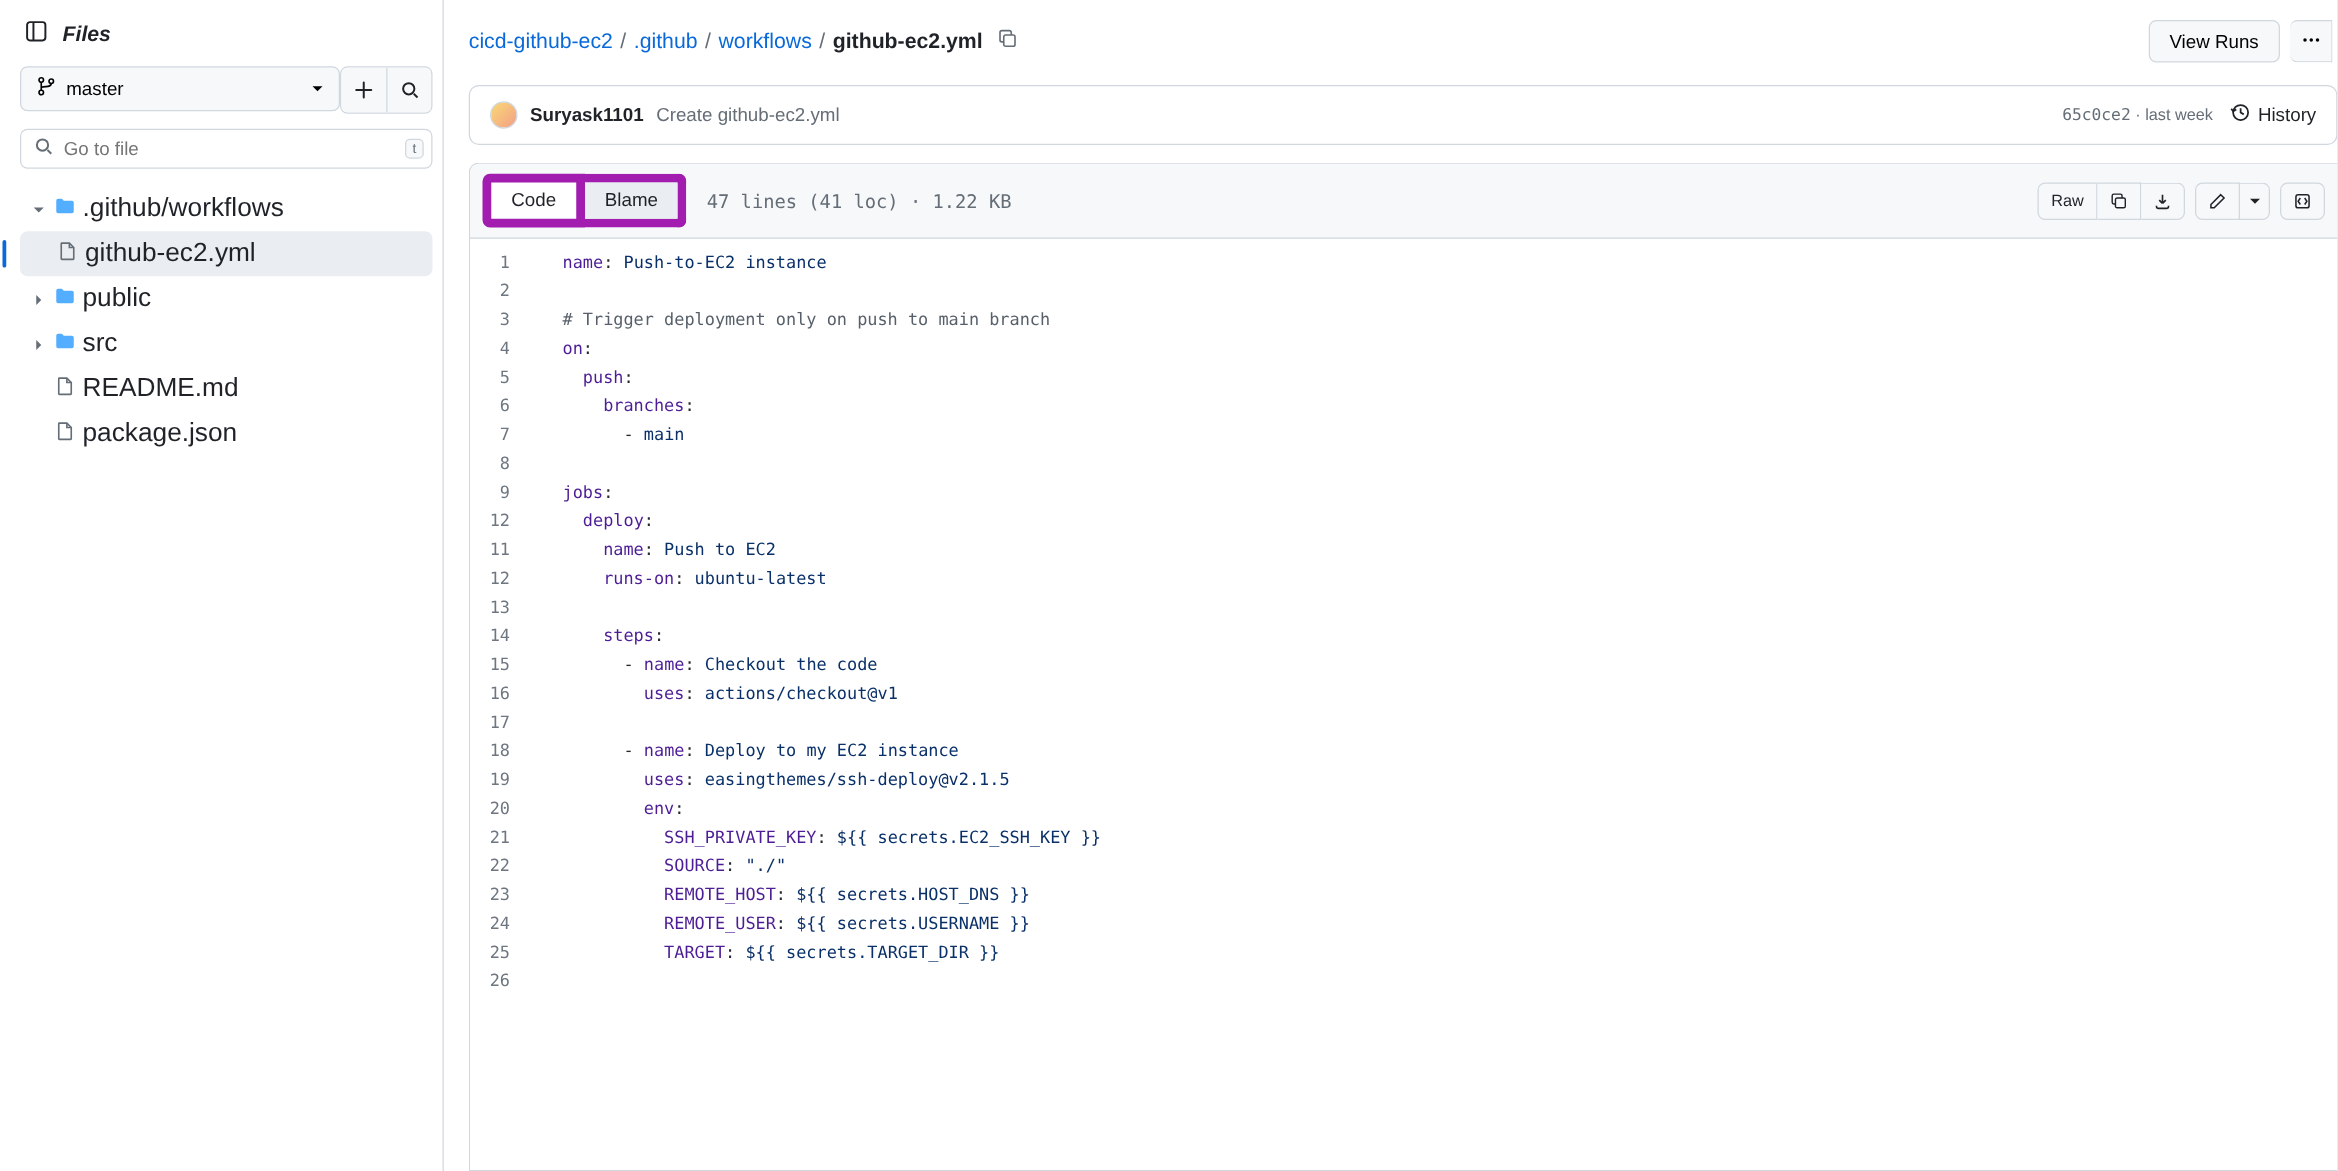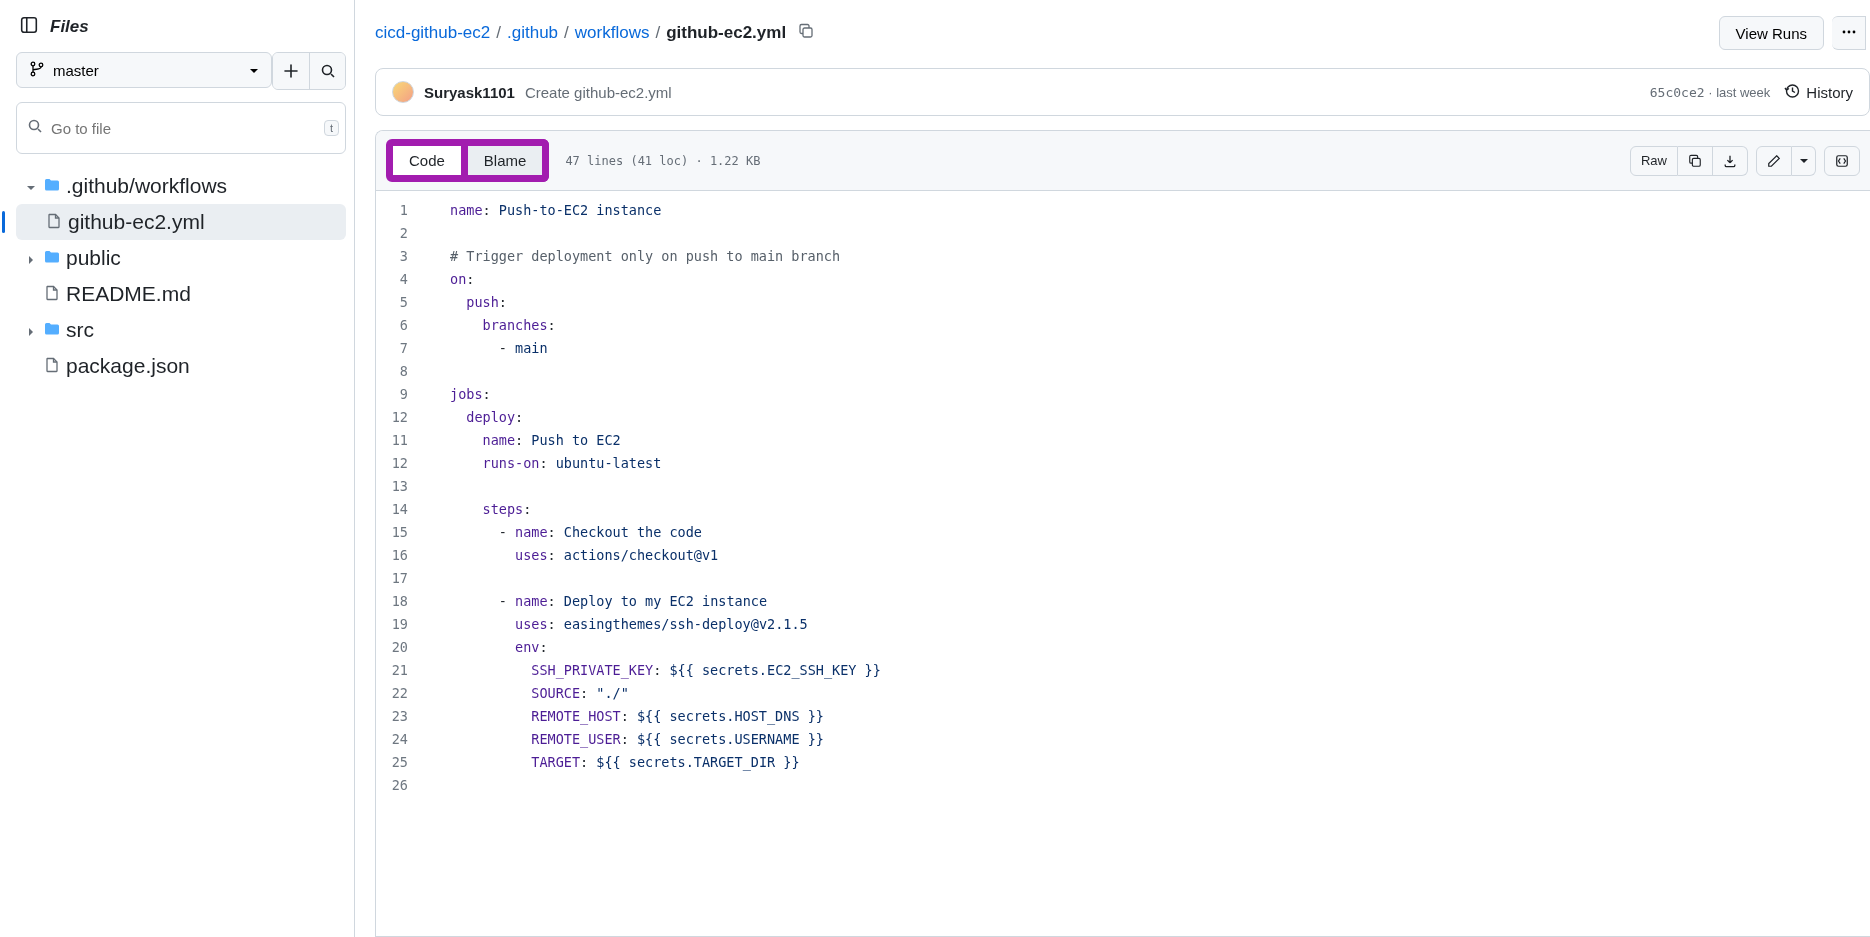--- a/index.html
+++ b/index.html
@@ -8,21 +8,21 @@
     .sidebar { width: 355px; border-right: 1px solid #d0d7de; padding: 16px 8px 16px 16px; }
     .sidebar-header { display: flex; align-items: center; gap: 12px; margin-bottom: 14px; padding-left:4px;}
     .sidebar-header svg { flex-shrink: 0; }
     .files-title { font-size: 17px; font-weight: 600; font-style: italic; }
     .branch-row { display: flex; gap: 0; margin-bottom: 12px; }
     .branch-btn { flex: 1; display: flex; align-items: center; gap: 8px; height: 36px; padding: 0 12px; border: 1px solid #d0d7de; border-radius: 6px; background: #f6f8fa; font-size: 15px; cursor: pointer; }
     .branch-btn .triangle { margin-left: auto; }
     .btn-group { display: flex; border: 1px solid #d0d7de; border-radius: 6px; overflow: hidden; background: #f6f8fa; }
     .icon-btn { width: 36px; height: 36px; display: flex; align-items: center; justify-content: center; background: #f6f8fa; cursor: pointer; }
     .btn-group .icon-btn + .icon-btn { border-left: 1px solid #d0d7de; }
-    .search-box { position: relative; display: flex; align-items: center; height: 52px; border: 1px solid #d0d7de; border-radius: 6px; padding: 0 10px; margin-bottom: 14px; background: #fff; }
+    .search-box { position: relative; display: flex; align-items: center; height: 32px; border: 1px solid #d0d7de; border-radius: 6px; padding: 0 10px; margin-bottom: 14px; background: #fff; }
     .search-box input { flex: 1; border: none; outline: none; font-size: 15px; margin-left: 8px; background: transparent; }
     .kbd { position: absolute; right: 6px; font-size: 11px; border: 1px solid #d0d7de; border-radius: 4px; padding: 1px 5px; color: #656d76; background: #f6f8fa; }
     .tree-item { display: flex; align-items: center; gap: 6px; height: 36px; padding: 0 8px; border-radius: 6px; cursor: pointer; font-size: 21px; }
     .tree-item.nested { padding-left: 30px; }
     .tree-item.selected { background: #eaeef2; position: relative; }
     .tree-item.selected::before { content:""; position: absolute; left:-14px; top:7px; bottom:7px; width:3px; background:#0969da; border-radius:2px;}
     .chev { width: 14px; text-align: center; color: #656d76; }
     .folder-icon { color: #54aeff; }
     .file-icon { color: #656d76; }
     .main { flex: 1; padding: 16px 0 0 20px; overflow: hidden; display: flex; flex-direction: column; }
@@ -42,21 +42,21 @@
     .commit-msg { color: #656d76; }
     .commit-right { display: flex; align-items: center; gap: 14px; color: #656d76; font-size: 13px; }
     .commit-right .hash { font-family: ui-monospace, monospace; }
     .history-link { display: flex; align-items: center; gap: 6px; color: #1f2328; font-size:15px; }
     .file-box { border: 1px solid #d0d7de; border-radius: 8px 0 0 0; border-right:none; overflow: hidden; flex:1; display:flex; flex-direction:column; }
     .file-toolbar { display: flex; align-items: center; justify-content: space-between; background: #f6f8fa; border-bottom: 1px solid #d0d7de; padding: 8px 10px; }
     .tabs { display: flex; gap: 0; }
     .tab { padding: 6px 16px; font-size: 15px; border: 7px solid #a21caf; background: #eaeef2; cursor: pointer; }
     .tab.active { background: #fff; border-radius: 6px 0 0 6px; font-weight:500;}
     .tab:last-child { border-radius: 0 6px 6px 0; border-left:none; }
-    .file-info { font-family: ui-monospace, SFMono-Regular, Menlo, monospace; font-size: 12px; color: #656d76; margin-left: 16px; }
+    .file-info { font-family: ui-monospace, SFMono-Regular, Menlo, monospace; font-size: 15px; color: #656d76; margin-left: 16px; }
     .toolbar-right { display: flex; align-items: center; gap: 8px; }
     .tb-btn { height: 30px; padding: 0 10px; border: 1px solid #d0d7de; border-radius: 6px; background: #f6f8fa; display: flex; align-items: center; justify-content: center; cursor: pointer; font-size:13px; }
     .tb-group { display: flex; }
     .tb-group .tb-btn { border-radius: 0; }
     .tb-group .tb-btn:first-child { border-radius: 6px 0 0 6px; }
     .tb-group .tb-btn:last-child { border-radius: 0 6px 6px 0; border-left: none; }
     .tb-group .tb-btn + .tb-btn { border-left: none; }
     .code-area { flex:1; overflow: auto; font-family: ui-monospace, SFMono-Regular, Menlo, monospace; font-size: 13.5px; line-height: 23px; padding: 8px 0 20px; }
     .code-line { display: flex; }
     .ln { width: 50px; text-align: right; padding-right: 18px; color: #6e7781; user-select: none; flex-shrink:0; }
@@ -150,41 +150,41 @@
               <path d="M3 1l4 4-4 4z"></path>
             </svg>
         </span>
         <span class="folder-icon">
           <svg width="16" height="16" viewBox="0 0 16 16" fill="#54aeff">
               <path d="M1 3.5A1.5 1.5 0 012.5 2h3l1.5 1.5h6.5A1.5 1.5 0 0115 5v7a1.5 1.5 0 01-1.5 1.5h-11A1.5 1.5 0 011 12V3.5z"></path>
             </svg>
         </span>
         <span>public</span>
       </div>
+      <div class="tree-item">
+        <span class="chev">
+          <svg width="10" height="10" viewBox="0 0 10 10" fill="#656d76">
+              <path d="M3 1l4 4-4 4z"></path>
+            </svg>
+        </span>
+        <span class="folder-icon">
+          <svg width="16" height="16" viewBox="0 0 16 16" fill="#54aeff">
+              <path d="M1 3.5A1.5 1.5 0 012.5 2h3l1.5 1.5h6.5A1.5 1.5 0 0115 5v7a1.5 1.5 0 01-1.5 1.5h-11A1.5 1.5 0 011 12V3.5z"></path>
+            </svg>
+        </span>
+        <span>src</span>
+      </div>
       <div class="tree-item" style="padding-left:28px">
         <span class="file-icon">
           <svg width="16" height="16" viewBox="0 0 16 16" fill="none" stroke="#656d76" stroke-width="1.3">
               <path d="M3 1.5h6.5L13 5v9a.5.5 0 01-.5.5h-9a.5.5 0 01-.5-.5v-12a.5.5 0 01.5-.5z"></path>
               <path d="M9.5 1.5V5H13"></path>
             </svg>
         </span>
         <span>README.md</span>
-      </div>
-      <div class="tree-item">
-        <span class="chev">
-          <svg width="10" height="10" viewBox="0 0 10 10" fill="#656d76">
-              <path d="M3 1l4 4-4 4z"></path>
-            </svg>
-        </span>
-        <span class="folder-icon">
-          <svg width="16" height="16" viewBox="0 0 16 16" fill="#54aeff">
-              <path d="M1 3.5A1.5 1.5 0 012.5 2h3l1.5 1.5h6.5A1.5 1.5 0 0115 5v7a1.5 1.5 0 01-1.5 1.5h-11A1.5 1.5 0 011 12V3.5z"></path>
-            </svg>
-        </span>
-        <span>src</span>
       </div>
       <div class="tree-item" style="padding-left:28px">
         <span class="file-icon">
           <svg width="16" height="16" viewBox="0 0 16 16" fill="none" stroke="#656d76" stroke-width="1.3">
               <path d="M3 1.5h6.5L13 5v9a.5.5 0 01-.5.5h-9a.5.5 0 01-.5-.5v-12a.5.5 0 01.5-.5z"></path>
               <path d="M9.5 1.5V5H13"></path>
             </svg>
         </span>
         <span>package.json</span>
       </div>

